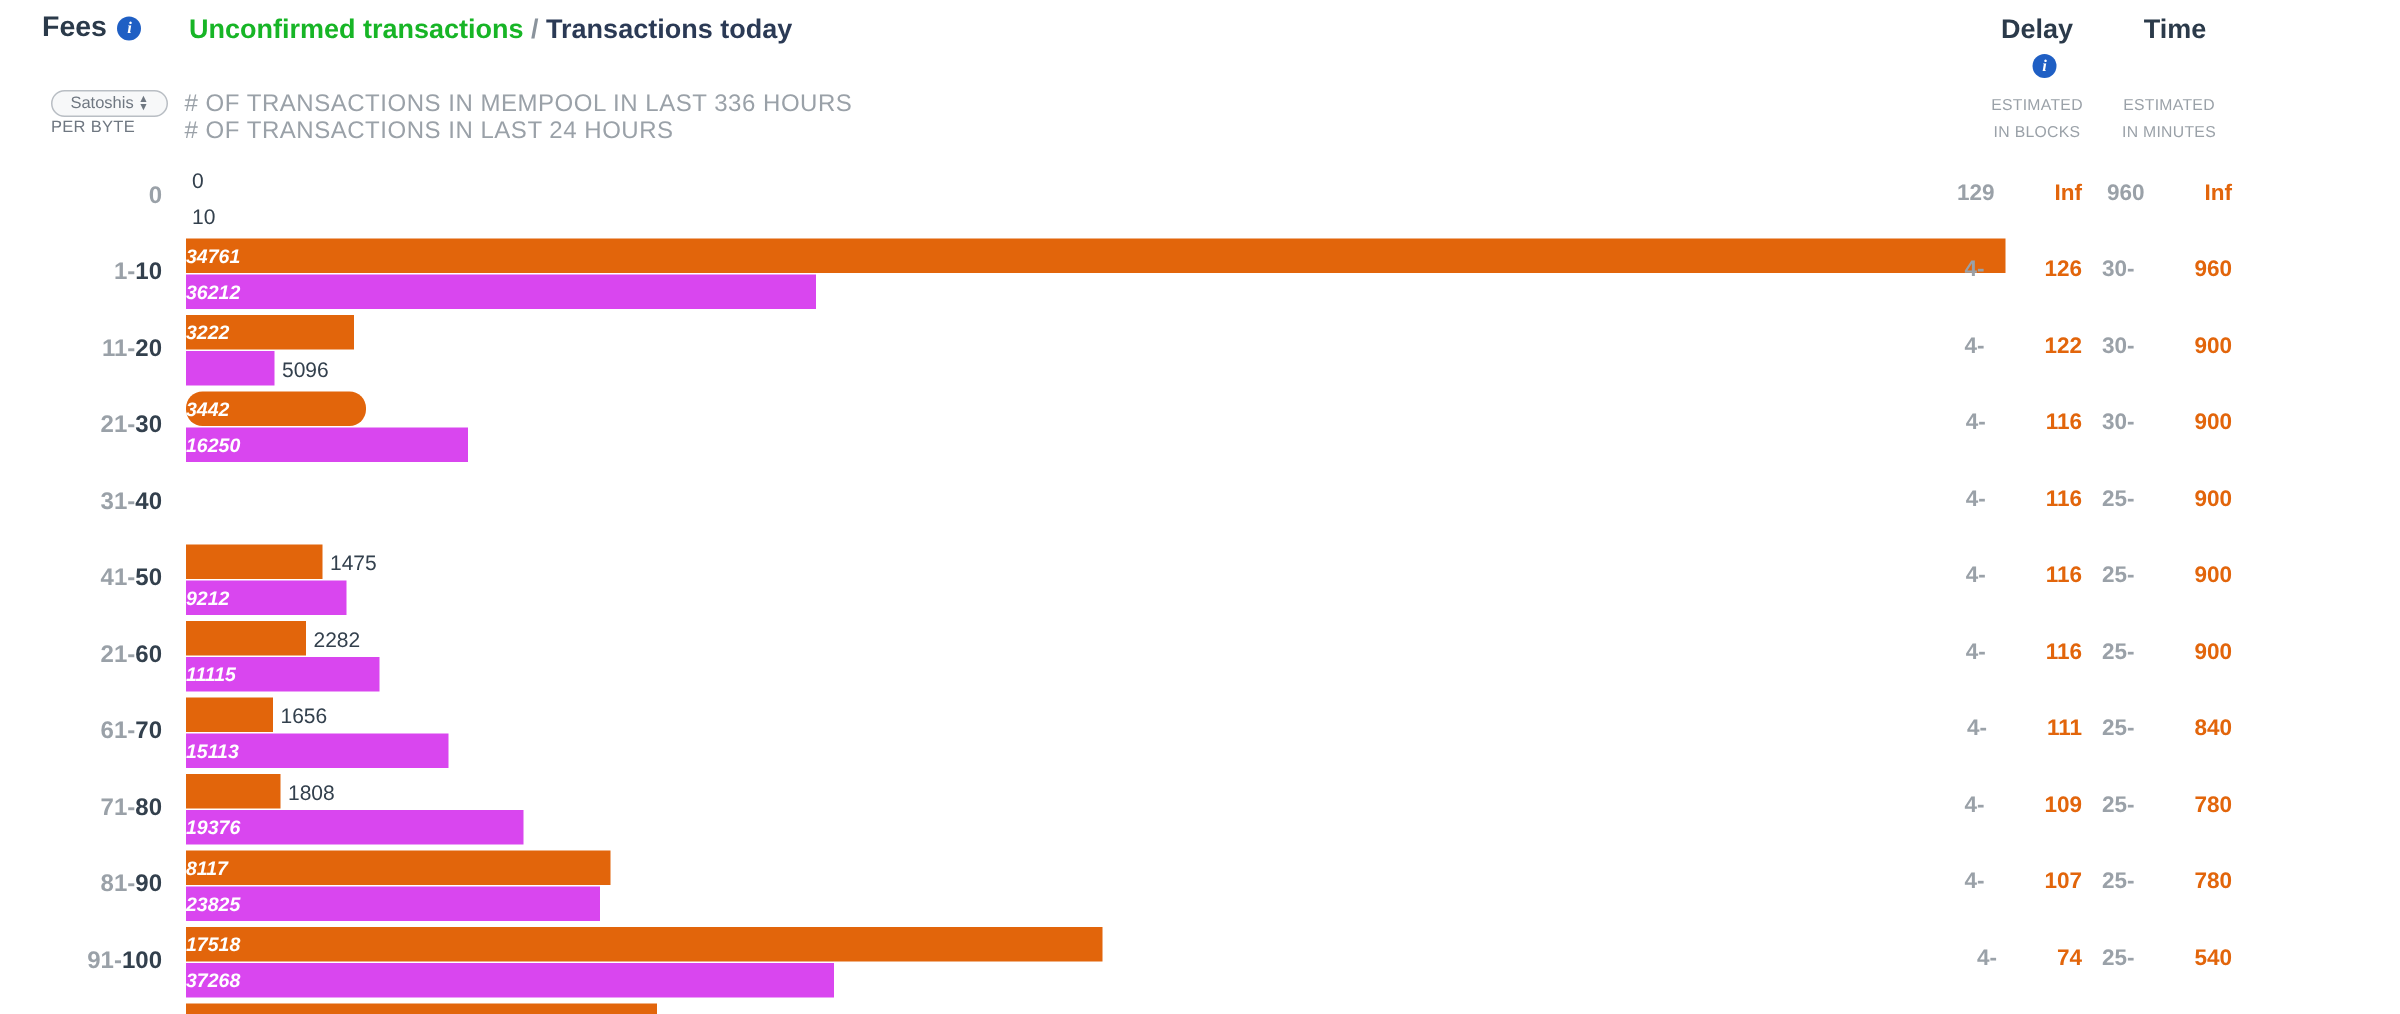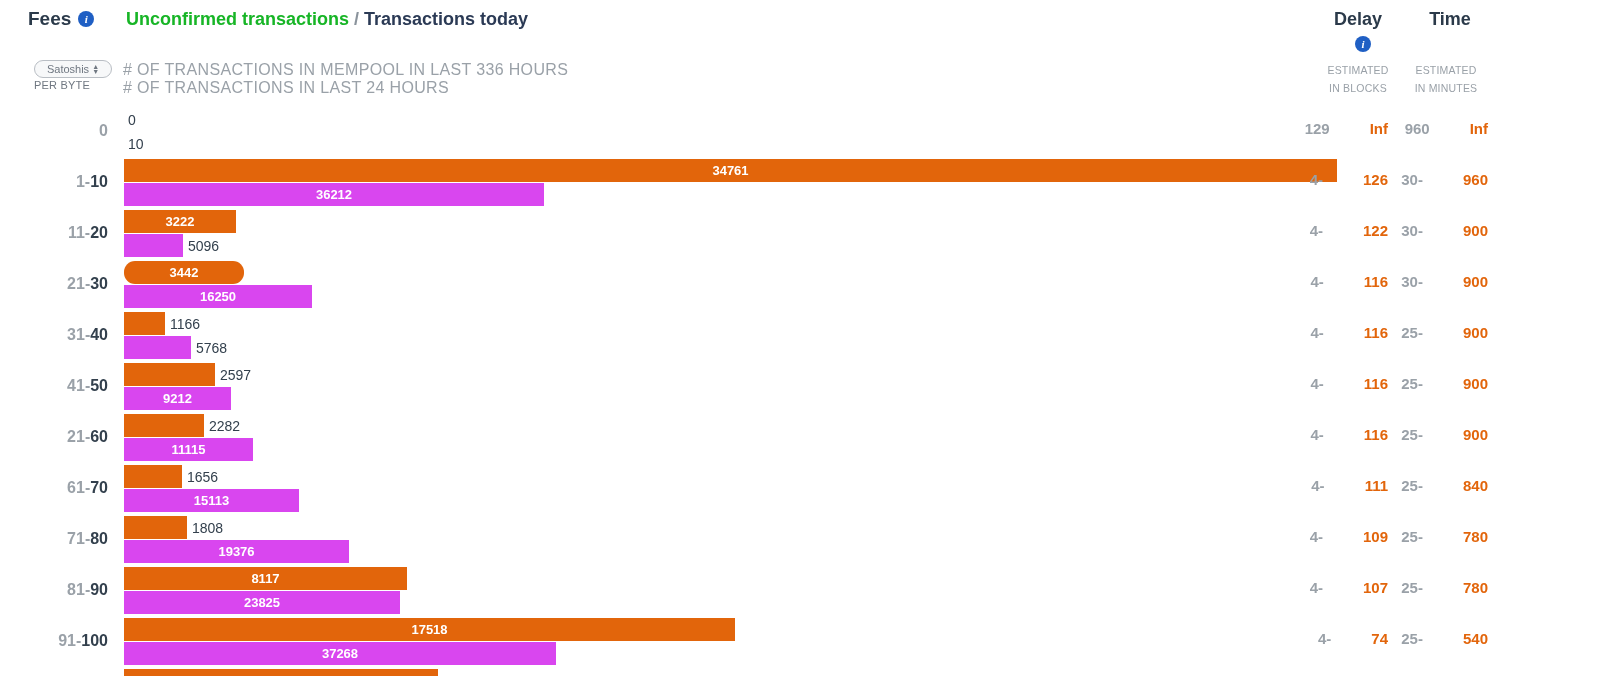--- a/index.html
+++ b/index.html
@@ -79,21 +79,21 @@
   .fee-lo { color: #9aa1a8; }
   .fee-hi { color: #33404d; }
 
   .bars { position: absolute; left: 124px; top: 0; width: 1180px; height: 51px; }
   .bar {
     position: absolute; height: 23px; display: flex; align-items: center;
     font-size: 13px; font-weight: bold; white-space: nowrap;
   }
   .bar.orange { top: 0px;  background: #e2650b; }
   .bar.blue   { top: 24px; background: #d946ef; }
-  .bar .v-in  { width: 100%; text-align: center; color: #ffffff; }
+  .bar .v-in  { width: 100%; color: #ffffff; font-style: italic; }
   .bar .v-out {
     position: absolute; left: 100%; margin-left: 5px;
     color: #33404d; font-weight: normal; font-size: 14px;
   }
   .bar.zero { background: transparent !important; }
   .bar.zero .v-out { margin-left: 4px; }
 
   .delay-cell, .time-cell {
     position: absolute; top: 12px;
     font-size: 15px; font-weight: bold; white-space: nowrap; text-align: right;
@@ -194,36 +194,28 @@
           </div>
           <div class="bar blue" style="width: 188px;">
             <span class="v-in">16250</span>
           </div>
         </div>
         <div class="delay-cell"><span class="v-lo">4-</span><span class="v-hi">116</span></div>
         <div class="time-cell"><span class="v-lo">30-</span><span class="v-hi">900</span></div>
       </div>
       <div class="row" style="top: 204px;">
         <div class="fee-label"><span class="fee-lo">31-</span><span class="fee-hi">40</span></div>
-        <div class="bars">
-          <div class="bar orange" style="width: 41px;">
-            <span class="v-out">1166</span>
-          </div>
-          <div class="bar blue" style="width: 67px;">
-            <span class="v-out">5768</span>
-          </div>
-        </div>
         <div class="delay-cell"><span class="v-lo">4-</span><span class="v-hi">116</span></div>
         <div class="time-cell"><span class="v-lo">25-</span><span class="v-hi">900</span></div>
       </div>
       <div class="row" style="top: 255px;">
         <div class="fee-label"><span class="fee-lo">41-</span><span class="fee-hi">50</span></div>
         <div class="bars">
           <div class="bar orange" style="width: 91px;">
-            <span class="v-out">2597</span>
+            <span class="v-out">1475</span>
           </div>
           <div class="bar blue" style="width: 107px;">
             <span class="v-in">9212</span>
           </div>
         </div>
         <div class="delay-cell"><span class="v-lo">4-</span><span class="v-hi">116</span></div>
         <div class="time-cell"><span class="v-lo">25-</span><span class="v-hi">900</span></div>
       </div>
       <div class="row" style="top: 306px;">
         <div class="fee-label"><span class="fee-lo">21-</span><span class="fee-hi">60</span></div>

